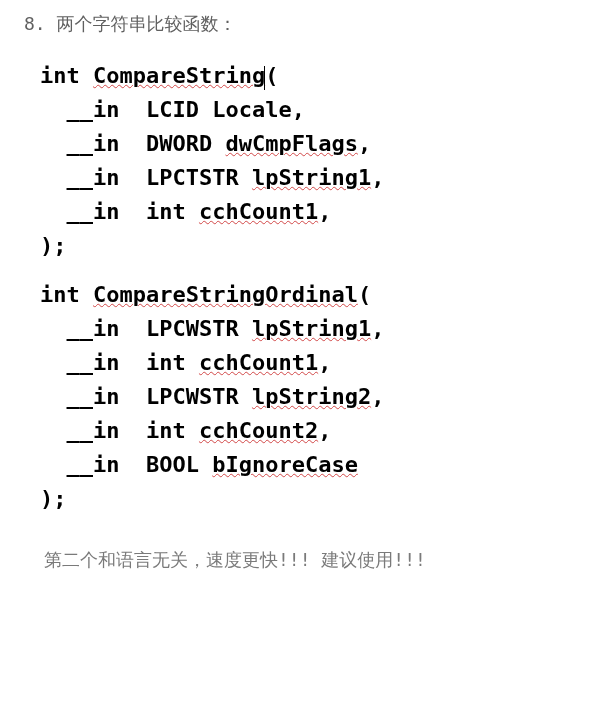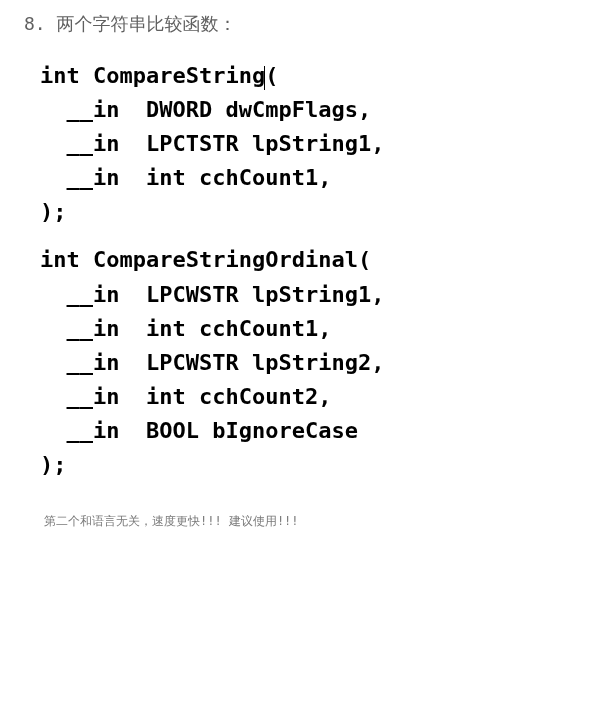--- a/index.html
+++ b/index.html
@@ -31,49 +31,51 @@
     color:#000;
     line-height:1.55;
     margin-left:20px;
     margin-bottom:14px;
   }
   .code-line{
     white-space:pre;
   }
   .kw{font-weight:bold;}
   .err{
+    text-decoration:underline;
     text-decoration-style:wavy;
     text-decoration-color:#d24848;
     text-decoration-thickness:1px;
   }
   .caret{
     display:inline-block;
     width:1px;
     height:1.1em;
     background:#000;
     vertical-align:text-bottom;
     margin-left:-1px;
     transform:translateY(2px);
   }
   .footnote{
-    font-size:12px;
+    font-size:18px;
     color:#7a7a7a;
     margin-top:30px;
     padding-left:24px;
   }
 </style>
 </head>
 <body>
 
 <div class="page">
 
   <p class="heading">8.  两个字符串比较函数：</p>
 
   <div class="code-block">
     <div class="code-line"><span class="kw">int </span><span class="err">CompareString</span><span class="caret"></span><span>(</span></div>
+    <div class="code-line"><span>  __in  </span><span>LCID </span><span>Locale</span><span>,</span></div>
     <div class="code-line"><span>  __in  </span><span>DWORD </span><span class="err">dwCmpFlags</span><span>,</span></div>
     <div class="code-line"><span>  __in  </span><span>LPCTSTR </span><span class="err">lpString1</span><span>,</span></div>
     <div class="code-line"><span>  __in  </span><span class="kw">int </span><span class="err">cchCount1</span><span>,</span></div>
     <div class="code-line"><span>);</span></div>
   </div>
 
   <div class="code-block">
     <div class="code-line"><span class="kw">int </span><span class="err">CompareStringOrdinal</span><span>(</span></div>
     <div class="code-line"><span>  __in  </span><span>LPCWSTR </span><span class="err">lpString1</span><span>,</span></div>
     <div class="code-line"><span>  __in  </span><span class="kw">int </span><span class="err">cchCount1</span><span>,</span></div>

